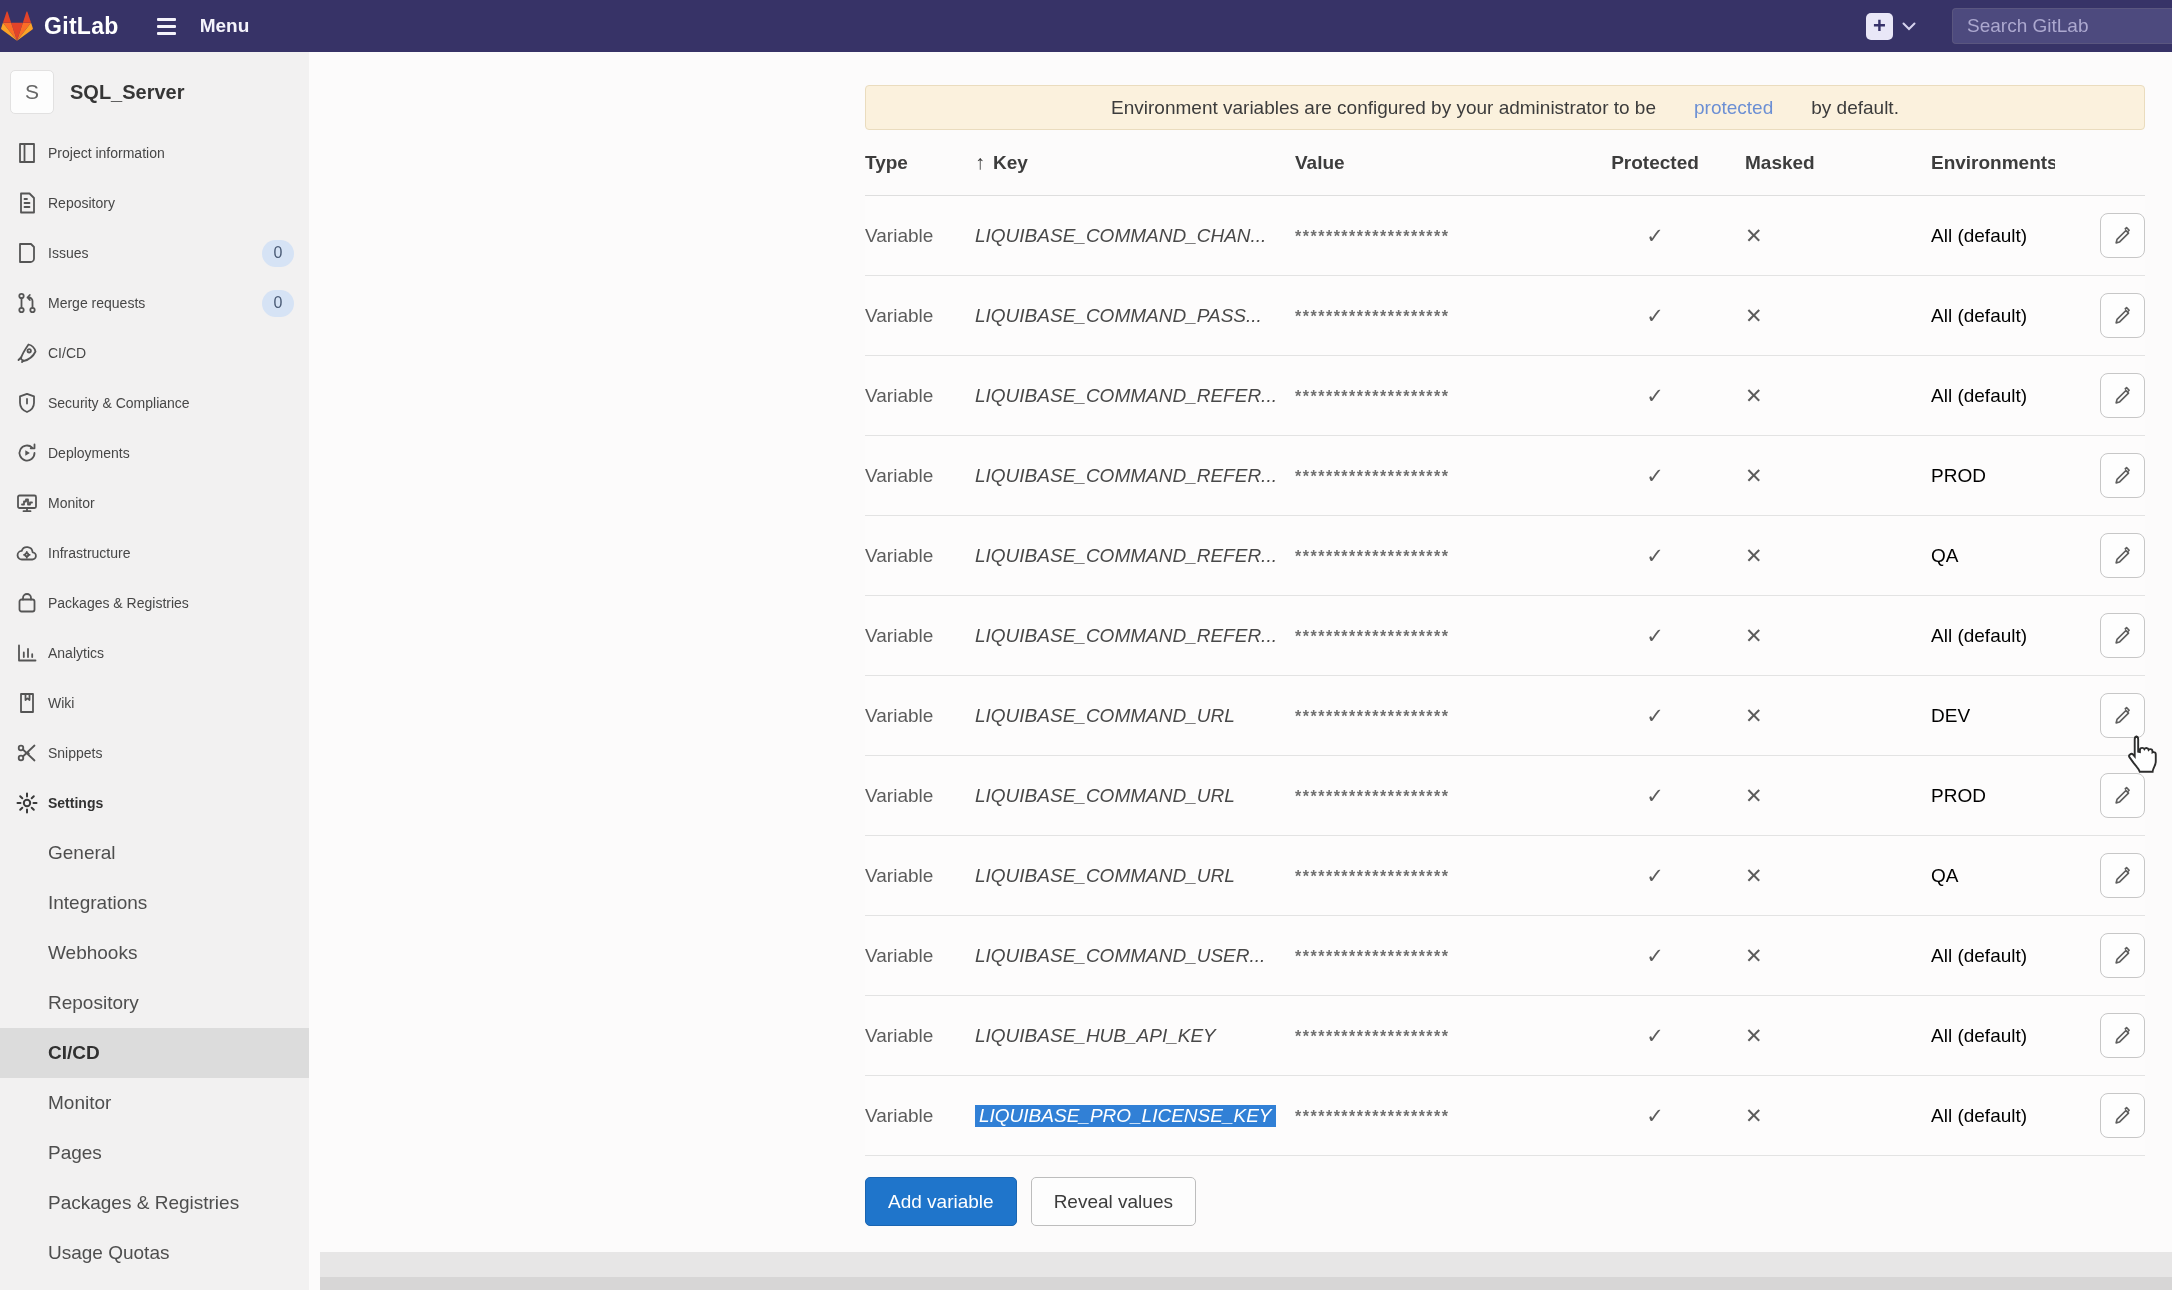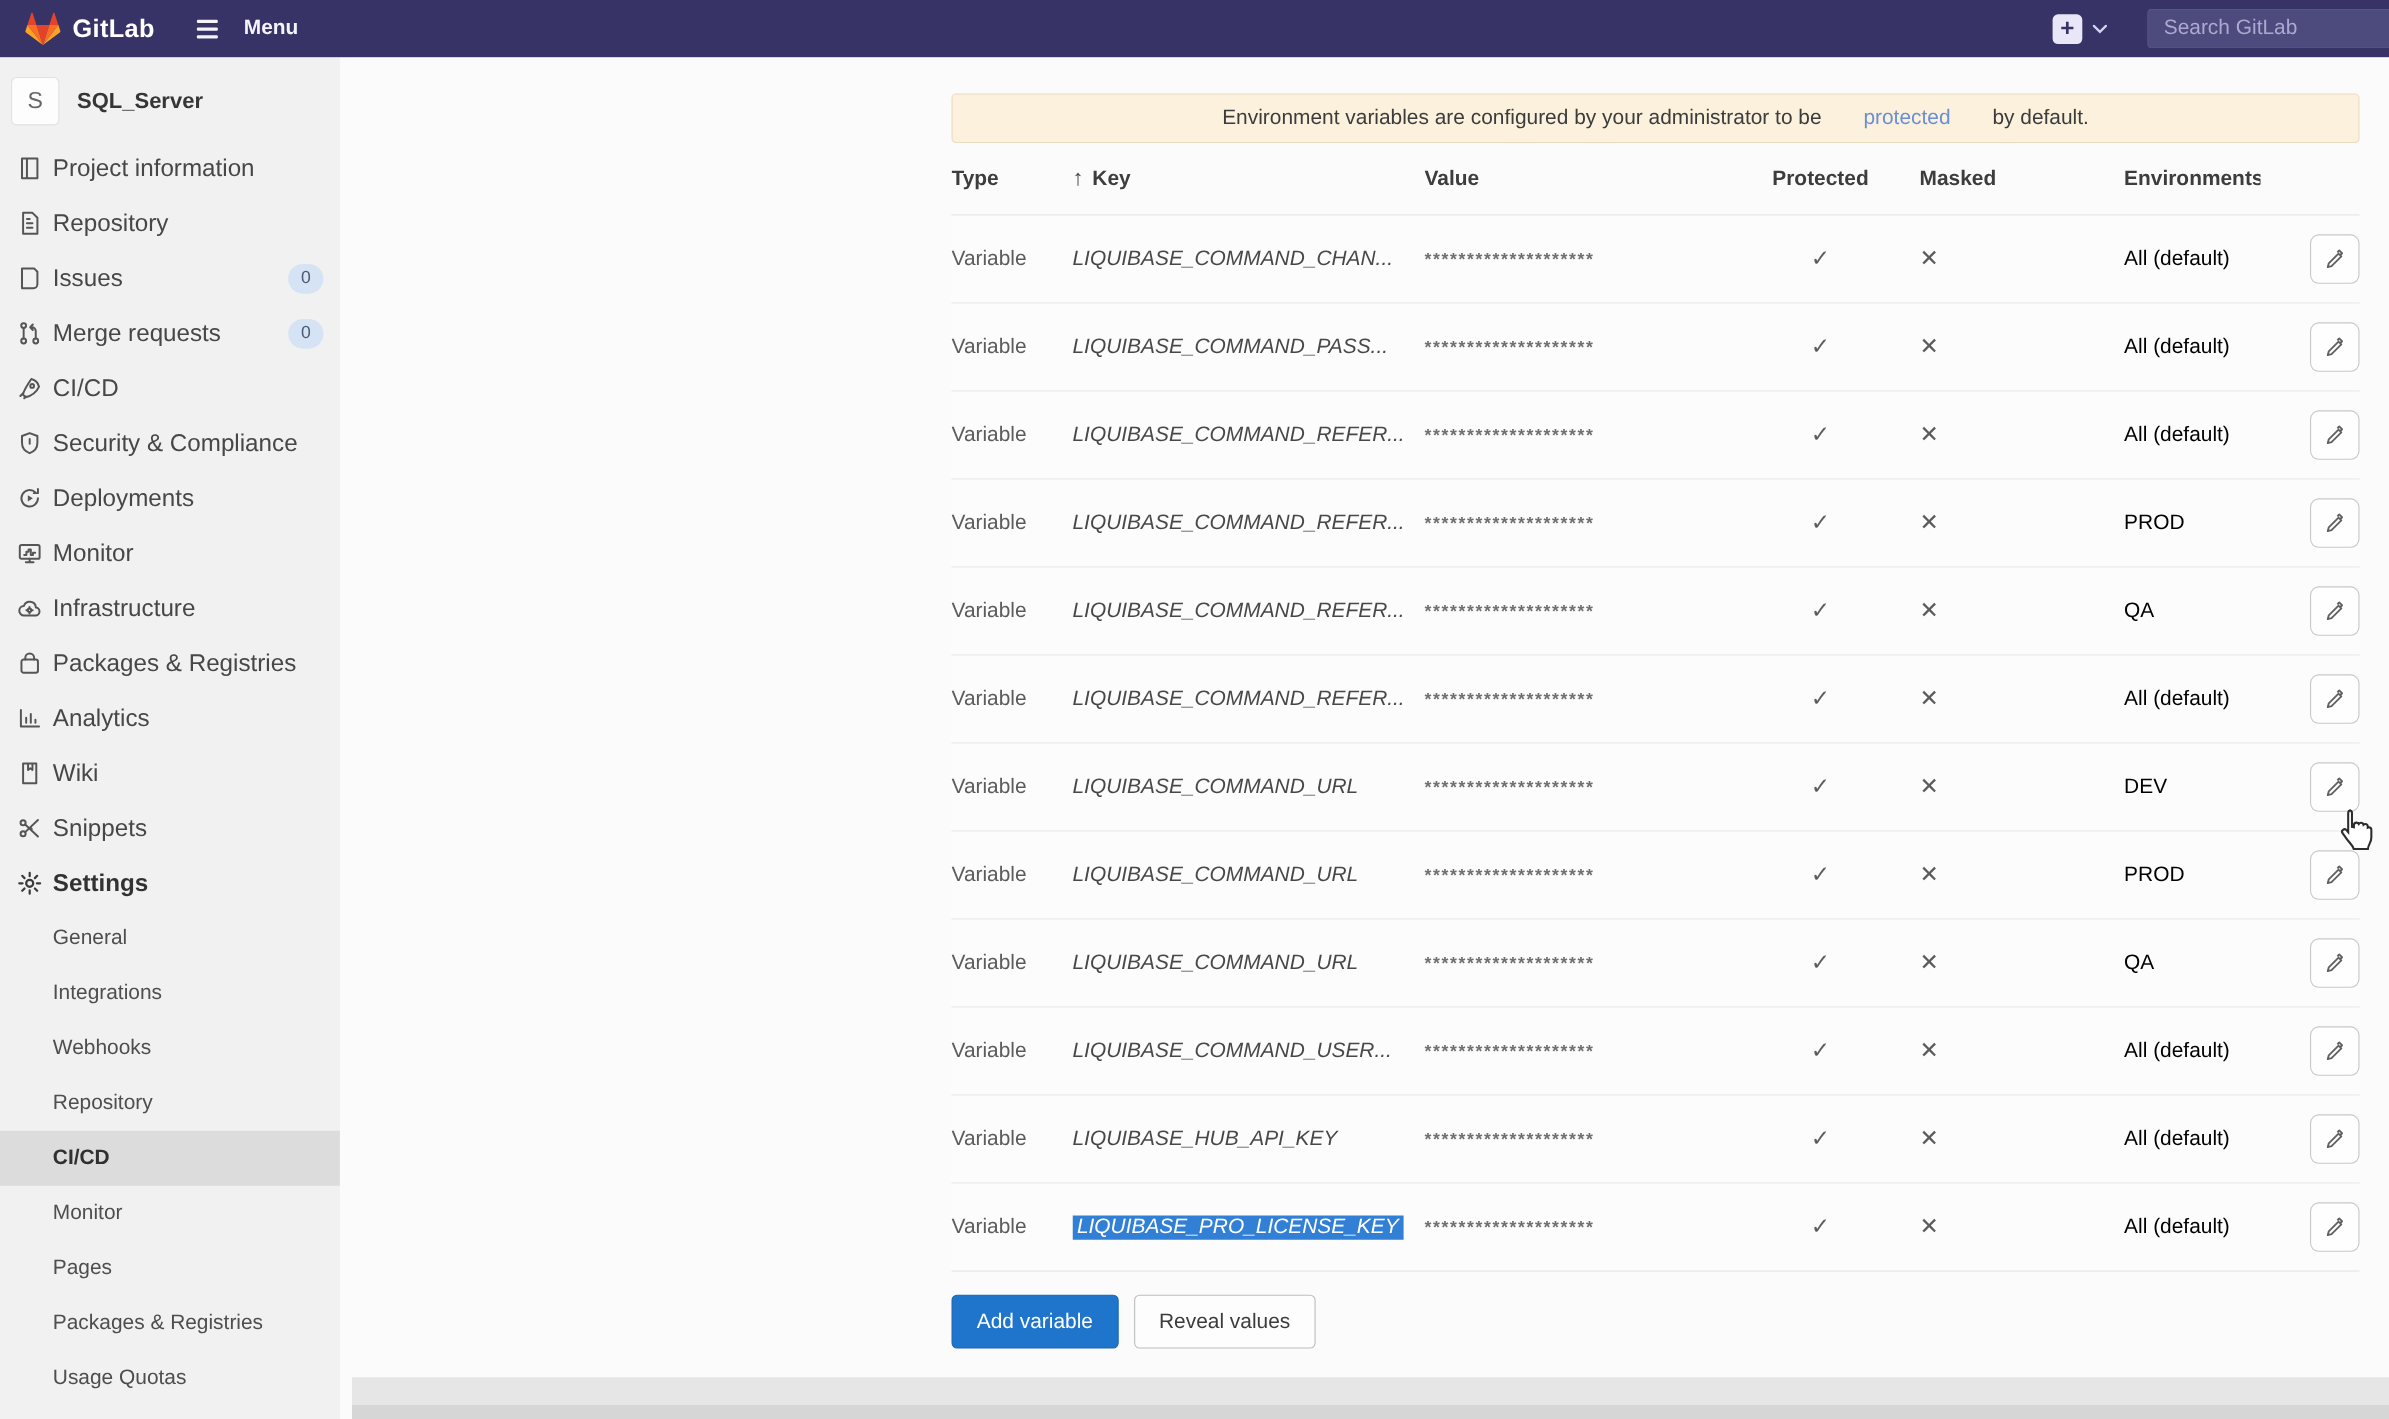--- a/index.html
+++ b/index.html
@@ -4,21 +4,21 @@
 <style>
   * { margin:0; padding:0; box-sizing:border-box; }
   html,body { width:2172px; height:1290px; overflow:hidden; background:#fbfafa;
               font-family:"Liberation Sans","DejaVu Sans",sans-serif; }
   .app { position:relative; width:2172px; height:1290px; }
 
   
   .navbar { position:absolute; left:0; top:0; width:100%; height:52px;
             background:var(--navbar-bg,#373367); display:flex; align-items:center;
             justify-content:space-between; z-index:20; }
-  .nav-left { display:flex; align-items:center; gap:38px; padding-left:22px; }
+  .nav-left { display:flex; align-items:center; gap:38px; padding-left:0; }
   .brand { display:flex; align-items:center; gap:10px; cursor:pointer; }
   .brand-text { color:#ffffff; font-size:23px; font-weight:bold; letter-spacing:.3px; }
   .menu-btn { display:flex; align-items:center; gap:24px; color:#f4f3fb; font-size:19px; font-weight:bold; }
   .hamburger { display:inline-flex; flex-direction:column; gap:4px; }
   .hamburger i { display:block; width:19px; height:3px; background:#f4f3fb; border-radius:1px; }
   .nav-right { display:flex; align-items:center; gap:18px; height:100%; }
   .plus-group { display:flex; align-items:center; gap:9px; margin-right:18px; }
   .plus-box { width:27px; height:27px; border-radius:5px; background:#e9e7f7; color:#37326a;
               font-size:22px; font-weight:bold; display:flex; align-items:center; justify-content:center; line-height:1; }
   .search { width:220px; height:36px; background:var(--search-bg,#4d4a7e); border:1px solid #5a567f;
@@ -28,21 +28,21 @@
   
   .sidebar { position:absolute; left:0; top:52px; width:320px; height:1238px;
              background:var(--sidebar-bg,#f2f1f1); z-index:10; }
   .sidebar-scroll-strip { position:absolute; right:0; top:0; bottom:0; width:11px; background:#fcfbfb; }
   .project-head { display:flex; align-items:center; gap:16px; padding:18px 0 14px 10px; }
   .avatar { width:44px; height:44px; background:#fdfdfd; border:1px solid #e2e1e1; border-radius:5px;
             color:#666; font-size:21px; display:flex; align-items:center; justify-content:center; }
   .project-name { font-size:20px; font-weight:bold; color:#363636; }
   .nav-item, .nav-subitem { position:relative; height:50px; display:flex; align-items:center; cursor:pointer; }
   .nav-item .nav-icon { position:absolute; left:15px; width:24px; height:24px; display:flex; }
-  .nav-item .nav-label { position:absolute; left:48px; font-size:22px; color:#474747; white-space:nowrap; }
+  .nav-item .nav-label { position:absolute; left:48px; font-size:14px; color:#474747; white-space:nowrap; }
   .nav-item.bold .nav-label { font-weight:bold; color:#323232; }
   .nav-badge { position:absolute; right:26px; min-width:32px; height:27px; border-radius:14px;
                background:var(--badge-bg,#d6e3f5); color:#4a5b76; font-size:16px;
                display:flex; align-items:center; justify-content:center; padding:0 8px; }
   .nav-subitem .nav-sublabel { position:absolute; left:48px; font-size:19px; color:#4e4e4e; white-space:nowrap; }
   .nav-subitem.active { background:var(--sidebar-active,#dcdcdc); }
   .nav-subitem.active .nav-sublabel { font-weight:bold; color:#303030; }
 
   
   .main { position:absolute; left:320px; top:52px; right:0; bottom:0; background:#fcfbfb; }

